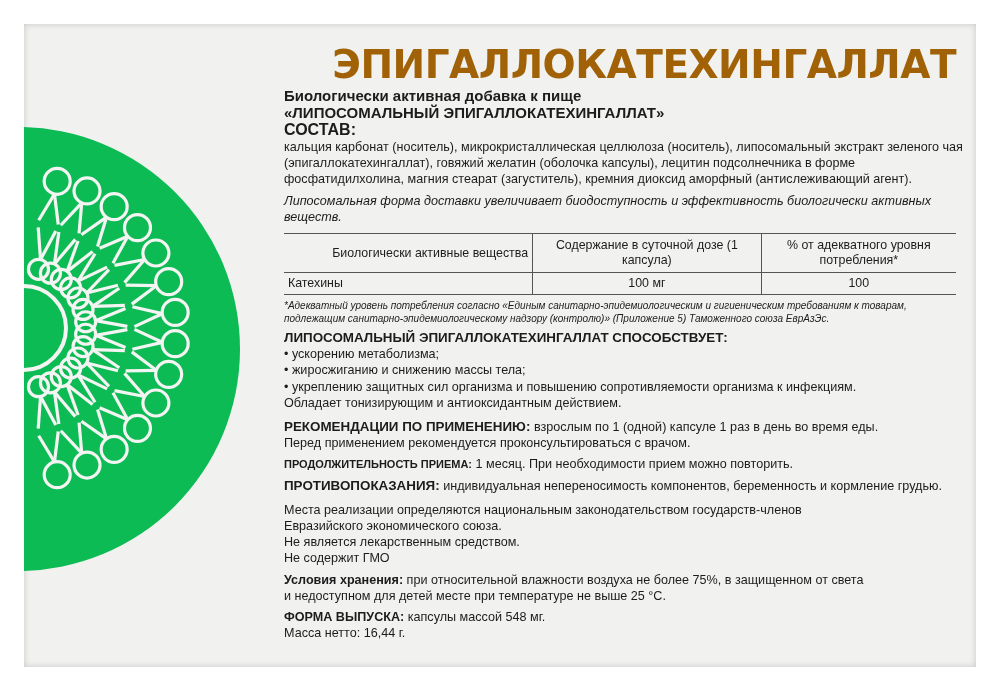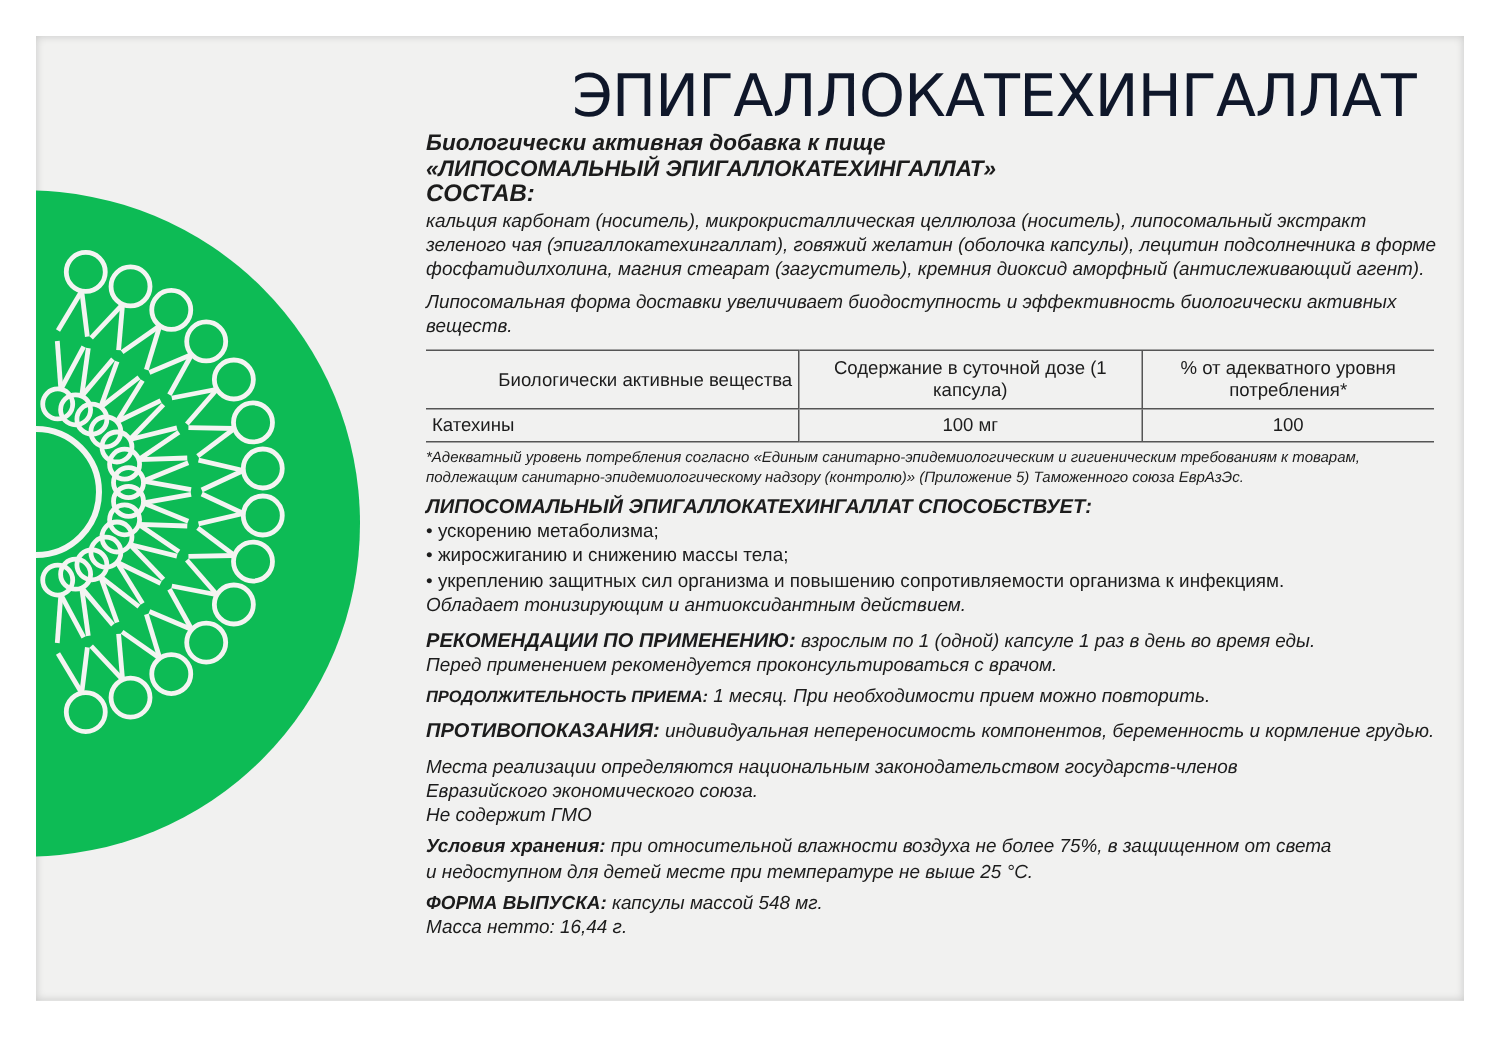--- a/index.html
+++ b/index.html
@@ -7,27 +7,27 @@
     body { position: relative; font-family: "Liberation Sans", sans-serif; color: #1c1c1c; }
 
     .panel {
       position: absolute; left: 24px; top: 24px; width: 952px; height: 643px;
       background: #f1f1f0; overflow: hidden;
       box-shadow: inset 0 0 6px rgba(0,0,0,0.18);
     }
     .graphic { position: absolute; left: 0; top: 0; width: 260px; height: 643px; }
 
     .title {
-      position: absolute; right: 32px; top: 18px;
-      font-family: "DejaVu Sans", sans-serif; font-weight: normal;
-      font-size: 39px; letter-spacing: -0.5px; color: #0f172a;
+      position: absolute; right: 20px; top: 18px;
+      font-family: "DejaVu Sans", sans-serif; font-weight: bold;
+      font-size: 39px; letter-spacing: -0.5px; color: #a16207;
     }
 
     .content { position: absolute; left: 260px; top: 63px; width: 680px; font-size: 12.6px; line-height: 16.2px; }
-    .content p { margin: 0; font-style: italic; }
+    .content p { margin: 0; }
     .heading-sub { font-weight: bold; font-size: 15px; line-height: 17px; }
     .heading-section { font-weight: bold; font-size: 16px; margin-top: 6px; line-height: 18px; }
     .b { font-weight: bold; }
     .it { font-style: italic; }
     .gap { margin-top: 5px !important; }
     .gap-lg { margin-top: 8px !important; }
 
     table.nutrients { width: 672px; border-collapse: collapse; margin-top: 8px; font-size: 12.4px; line-height: 15px; }
     table.nutrients th, table.nutrients td { border-top: 1px solid #555; border-bottom: 1px solid #555; padding: 3px 4px; font-weight: normal; }
     table.nutrients th + th, table.nutrients td + td { border-left: 1px solid #555; }
@@ -183,20 +183,21 @@
       <span>1 месяц. При необходимости прием можно повторить.</span>
     </p>
 
     <p class="gap">
       <span class="b" style="font-size:13.4px">ПРОТИВОПОКАЗАНИЯ:</span>
       <span>индивидуальная непереносимость компонентов, беременность и кормление грудью.</span>
     </p>
 
     <p class="gap-lg">Места реализации определяются национальным законодательством государств-членов</p>
     <p>Евразийского экономического союза.</p>
+    <p>Не является лекарственным средством.</p>
     <p>Не содержит ГМО</p>
 
     <p class="gap">
       <span class="b">Условия хранения:</span>
       <span>при относительной влажности воздуха не более 75%, в защищенном от света</span>
     </p>
     <p>и недоступном для детей месте при температуре не выше 25 °C.</p>
 
     <p class="gap">
       <span class="b">ФОРМА ВЫПУСКА:</span>

